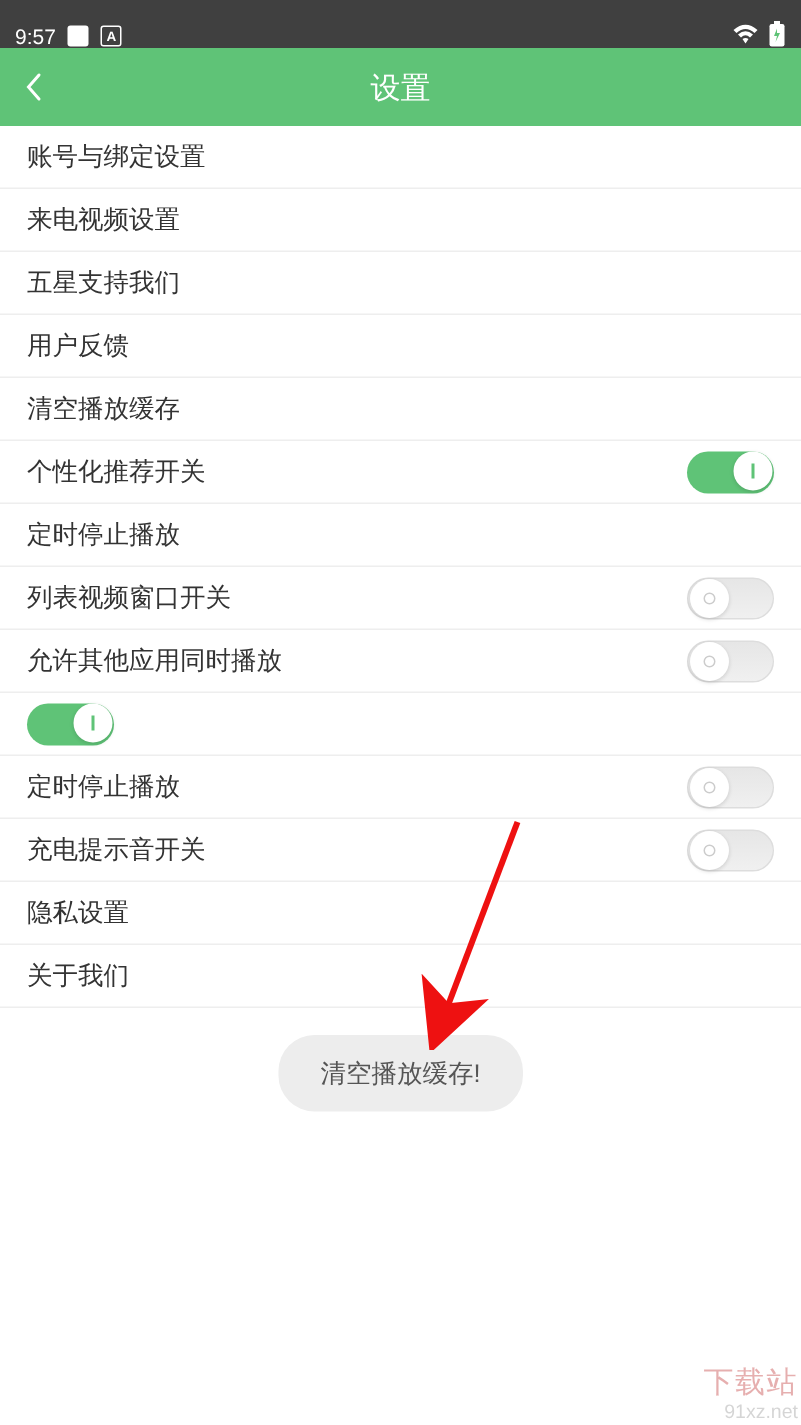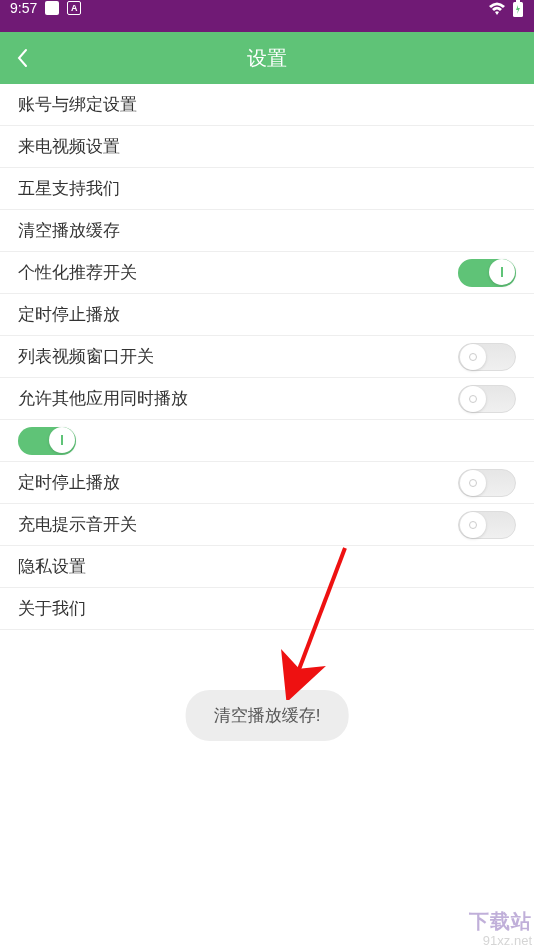--- a/index.html
+++ b/index.html
@@ -6,23 +6,23 @@
     body {
       width: 534px;
       height: 950px;
       font-family: -apple-system, "Helvetica Neue", Arial, sans-serif;
       background: #ffffff;
       position: relative;
       overflow: hidden;
     }
     .status-bar {
       height: 32px;
-      background: #701a75;
-      display: flex;
-      align-items: flex-start;
+      background: #404040;
+      display: flex;
+      align-items: flex-end;
       justify-content: space-between;
       padding: 0 10px;
       color: #ffffff;
       font-size: 14px;
     }
     .status-left { display: flex; align-items: center; gap: 8px; }
     .sq { width: 14px; height: 14px; background: #fff; border-radius: 2px; }
     .sq-outline { width: 14px; height: 14px; border: 1.5px solid #fff; border-radius: 2px; display:flex; align-items:center; justify-content:center; font-size:9px; font-weight:bold;}
     .status-right { display: flex; align-items: center; gap: 6px; }
     .header {
@@ -117,23 +117,23 @@
       right: 2px;
       bottom: 2px;
       opacity: 0.35;
       font-size: 11px;
       text-align: right;
       pointer-events:none;
       z-index: 7;
     }
     .watermark .wm-top {
       font-size: 20px;
-      font-weight: bold;
+      font-weight: normal;
       letter-spacing: 1px;
-      color: #4c1d95;
+      color: #b91c1c;
     }
     .watermark .wm-bot {
       font-size: 13px;
       color: #888;
       margin-top: -2px;
     }
   </style>
 </head>
 <body>
 
@@ -171,20 +171,23 @@
   </div>
 
   <div class="row">
     <span class="row-label">来电视频设置</span>
   </div>
 
   <div class="row">
     <span class="row-label">五星支持我们</span>
   </div>
 
+  <div class="row">
+    <span class="row-label">用户反馈</span>
+  </div>
 
   <div class="row">
     <span class="row-label">清空播放缓存</span>
   </div>
 
   <div class="row">
     <span class="row-label">个性化推荐开关</span>
     <div class="toggle on">
         <div class="knob"></div>
       </div>

